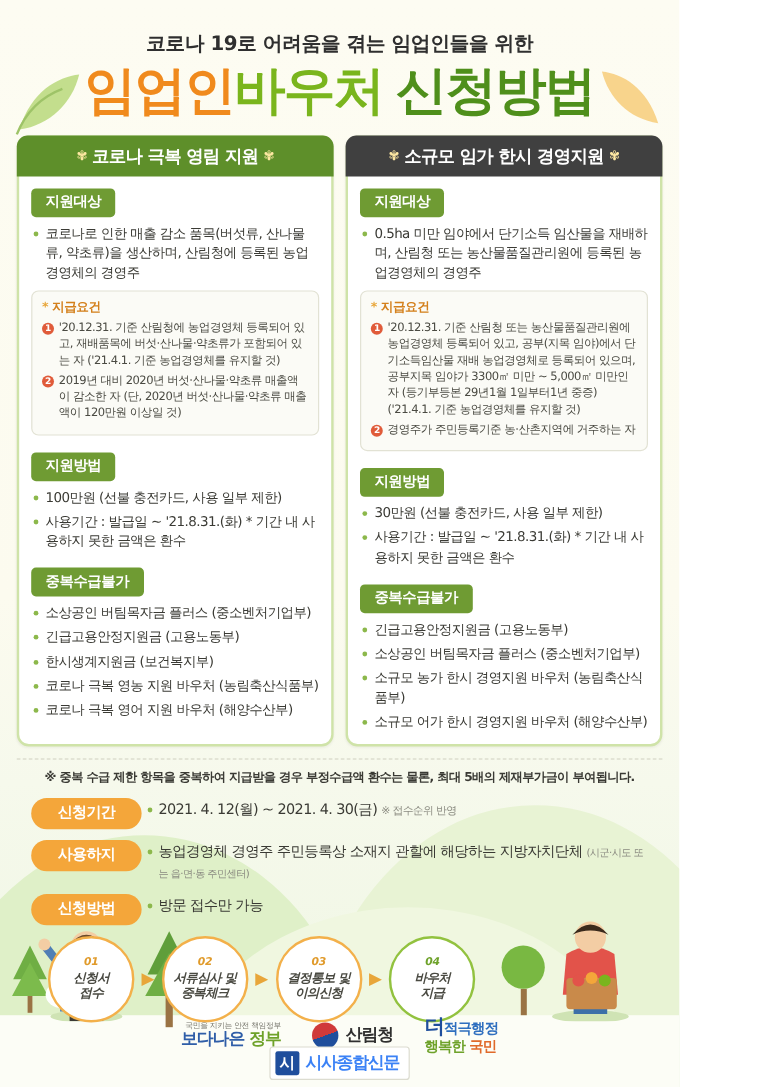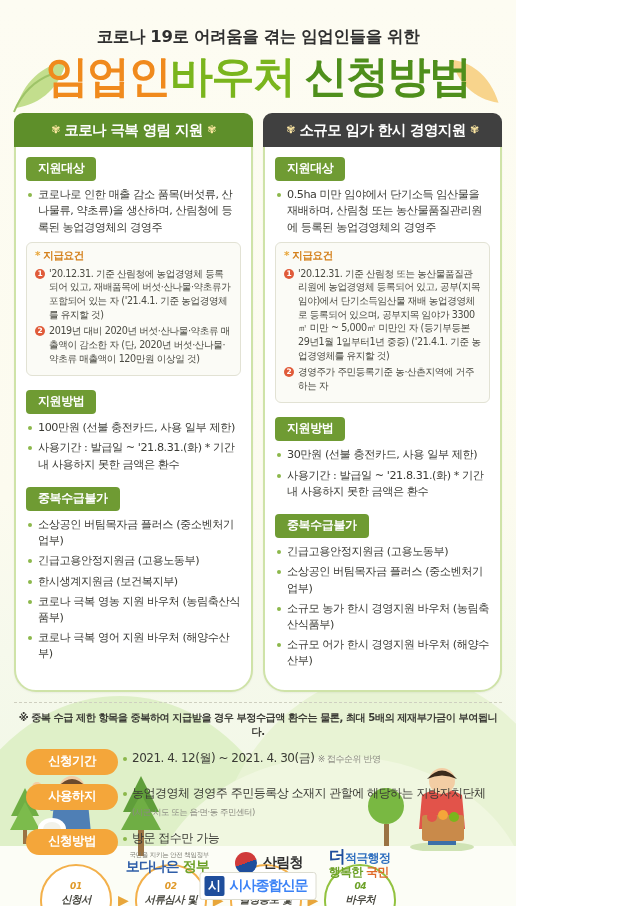--- a/index.html
+++ b/index.html
@@ -5,21 +5,21 @@
   * { box-sizing: border-box; margin: 0; padding: 0; }
   html, body { width: 640px; height: 906px; }
   body {
     font-family: "DejaVu Sans", "Liberation Sans", sans-serif;
     background: #ffffff;
     position: relative;
     overflow: hidden;
   }
   .poster {
     position: relative;
-    width: 516px;
+    width: 566px;
     height: 906px;
     background: linear-gradient(180deg, #fdfcf2 0%, #fcfbef 55%, #f6f9ec 72%, #eef6e2 100%);
     overflow: hidden;
   }
   
   .hill {
     position: absolute;
     border-radius: 50% 50% 0 0 / 100% 100% 0 0;
     z-index: 0;
   }
@@ -63,22 +63,22 @@
   .panels {
     position: relative; z-index: 3;
     display: flex;
     gap: 10px;
     padding: 10px 14px 0;
   }
   .panel {
     flex: 1 1 0;
     background: #ffffff;
     border: 2px solid #cfe3a8;
-    border-radius: 22px;
-    padding: 0 0 16px;
+    border-radius: 10px;
+    padding: 0 0 6px;
     box-shadow: 0 1px 2px rgba(0,0,0,.05);
   }
   .panel-head {
     margin: -2px -2px 0;
     border-radius: 9px 9px 0 0;
     color: #fff;
     font-size: 14.5px;
     font-weight: bold;
     text-align: center;
     padding: 8px 4px 7px;

